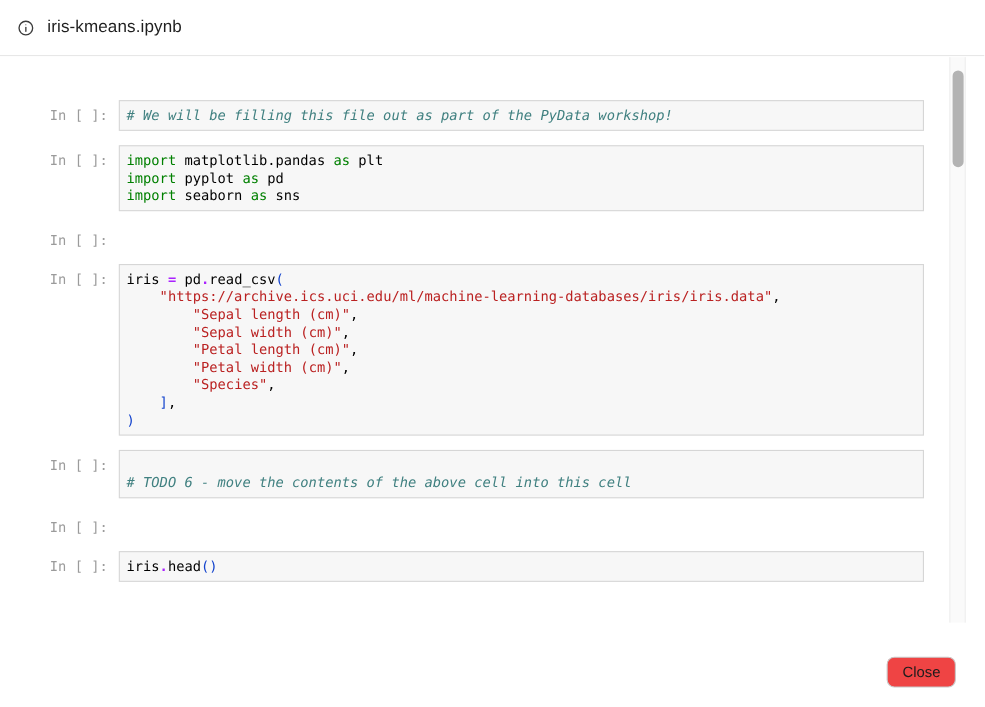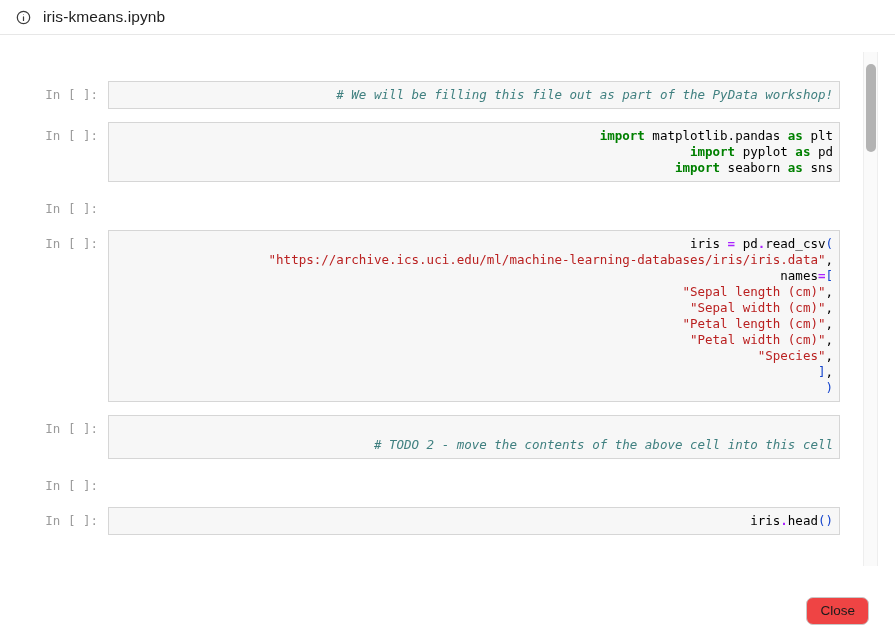--- a/index.html
+++ b/index.html
@@ -1,53 +1,52 @@
 <!DOCTYPE html>
 <html style="--keyword: #008000; --operator: #AA22FF; --string: #BA2121; --comment: #408080; --bracket: #1343CD; --default_text: #000000; --prompt: #9B9B9B; --cell_bg: #F7F7F7; --cell_border: #D6D6D6; --header_border: #E7E7E7; --accent_thumb: #B3B3B3;"><head>
 <meta charset="utf-8">
 <style>
   * { margin:0; padding:0; box-sizing:border-box; }
   html,body { width:895px; height:643px; overflow:hidden; background:#ffffff;
               font-family:"Liberation Sans", sans-serif; }
   body { position:relative; }
 
   .header {
-    position:absolute; top:0; left:0; right:0; height:35px;
+    position:absolute; top:0; left:0; right:0; height:51px;
     display:flex; align-items:center; padding:0 16px; gap:12px;
     background:#ffffff; border-bottom:1px solid var(--header_border, #e7e7e7);
   }
   .info-icon { width:15px; height:15px; flex:0 0 auto; display:block; }
   .title { font-size:15.5px; font-weight:500; color:#1f1f1f; letter-spacing:.1px; }
 
   .content {
     position:absolute; top:52px; left:0; right:0; height:516px;
     overflow:hidden; background:#ffffff;
   }
-  .cell-list { padding-top:29px; }
+  .cell-list { padding-top:39px; }
 
   .row { display:flex; align-items:flex-start; margin-bottom:13px; }
   .prompt {
     width:108px; flex:0 0 108px; text-align:right; padding:6px 10px 0 0;
     font-family:"DejaVu Sans Mono","Liberation Mono",monospace;
     font-size:12.5px; line-height:16px; color:var(--prompt, #9b9b9b);
     white-space:pre; user-select:none;
   }
   .codebox {
     flex:1 1 auto; margin-right:55px;
     background:var(--cell_bg, #f7f7f7);
     border:1px solid var(--cell_border, #d6d6d6);
     padding:5px 6px;
-    text-align:right;
   }
   .line {
     font-family:"DejaVu Sans Mono","Liberation Mono",monospace;
     font-size:12.5px; line-height:16px; min-height:16px;
     white-space:pre; color:var(--default_text, #000);
   }
-  .tk-k { color:var(--keyword, #008000); font-weight:bold; }
+  .tk-k { color:var(--keyword, #008000); font-weight:normal; }
   .tk-o { color:var(--operator, #AA22FF); font-weight:bold; }
   .tk-s { color:var(--string, #BA2121); }
   .tk-c { color:var(--comment, #408080); font-style:italic; }
   .tk-b { color:var(--bracket, #1343CD); }
   .tk-d { color:var(--default_text, #000); }
 
   .sb-track {
     position:absolute; top:52px; right:17px; width:15px; height:514px;
     background:#fafafa; border-left:1px solid #eeeeee; border-right:1px solid #eeeeee;
   }
@@ -92,35 +91,34 @@
         </div>
       </div>
       <div class="row">
         <div class="prompt">In [ ]:</div>
       </div>
       <div class="row">
         <div class="prompt">In [ ]:</div>
         <div class="codebox">
           <div class="line"><span class="tk-d">iris </span><span class="tk-o">=</span><span class="tk-d"> pd</span><span class="tk-o">.</span><span class="tk-d">read_csv</span><span class="tk-b">(</span></div>
           <div class="line"><span class="tk-d">    </span><span class="tk-s">"https://archive.ics.uci.edu/ml/machine-learning-databases/iris/iris.data"</span><span class="tk-d">,</span></div>
-          <div class="line"><span class="tk-d">    names</span><span class="tk-o">=</span><span class="tk-b">[</span></div>
           <div class="line"><span class="tk-d">        </span><span class="tk-s">"Sepal length (cm)"</span><span class="tk-d">,</span></div>
           <div class="line"><span class="tk-d">        </span><span class="tk-s">"Sepal width (cm)"</span><span class="tk-d">,</span></div>
           <div class="line"><span class="tk-d">        </span><span class="tk-s">"Petal length (cm)"</span><span class="tk-d">,</span></div>
           <div class="line"><span class="tk-d">        </span><span class="tk-s">"Petal width (cm)"</span><span class="tk-d">,</span></div>
           <div class="line"><span class="tk-d">        </span><span class="tk-s">"Species"</span><span class="tk-d">,</span></div>
           <div class="line"><span class="tk-d">    </span><span class="tk-b">]</span><span class="tk-d">,</span></div>
           <div class="line"><span class="tk-b">)</span></div>
         </div>
       </div>
       <div class="row">
         <div class="prompt">In [ ]:</div>
         <div class="codebox">
           <div class="line">&nbsp;</div>
-          <div class="line"><span class="tk-c"># TODO 2 - move the contents of the above cell into this cell</span></div>
+          <div class="line"><span class="tk-c"># TODO 6 - move the contents of the above cell into this cell</span></div>
         </div>
       </div>
       <div class="row">
         <div class="prompt">In [ ]:</div>
       </div>
       <div class="row">
         <div class="prompt">In [ ]:</div>
         <div class="codebox">
           <div class="line"><span class="tk-d">iris</span><span class="tk-o">.</span><span class="tk-d">head</span><span class="tk-b">()</span></div>
         </div>

